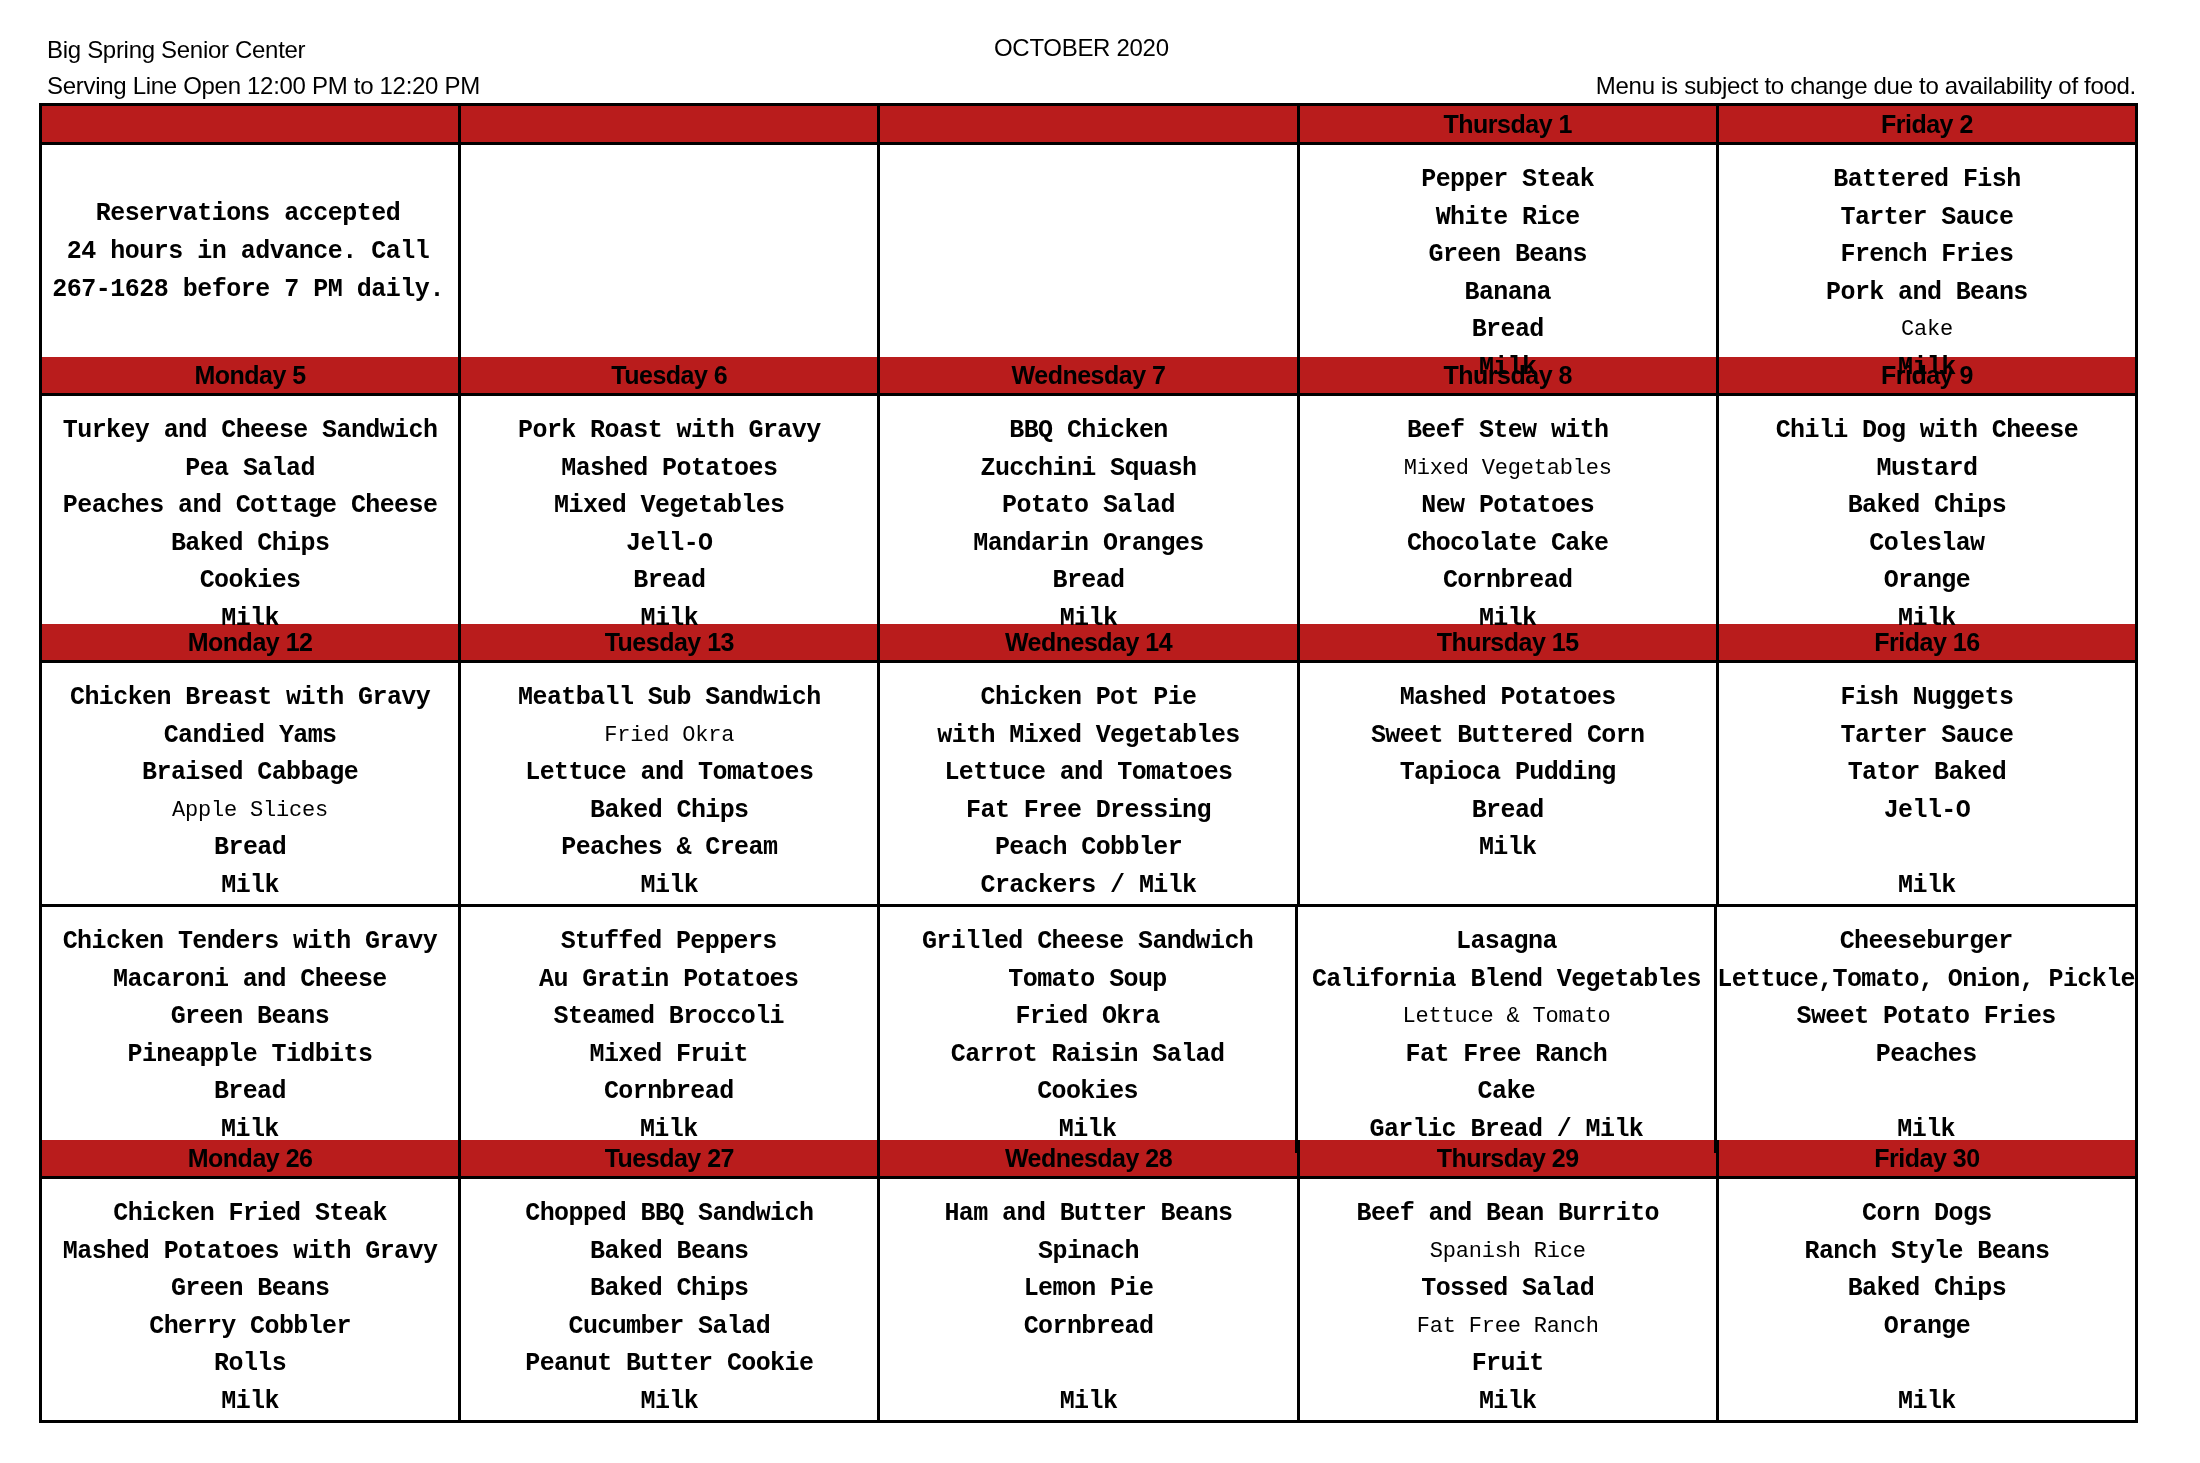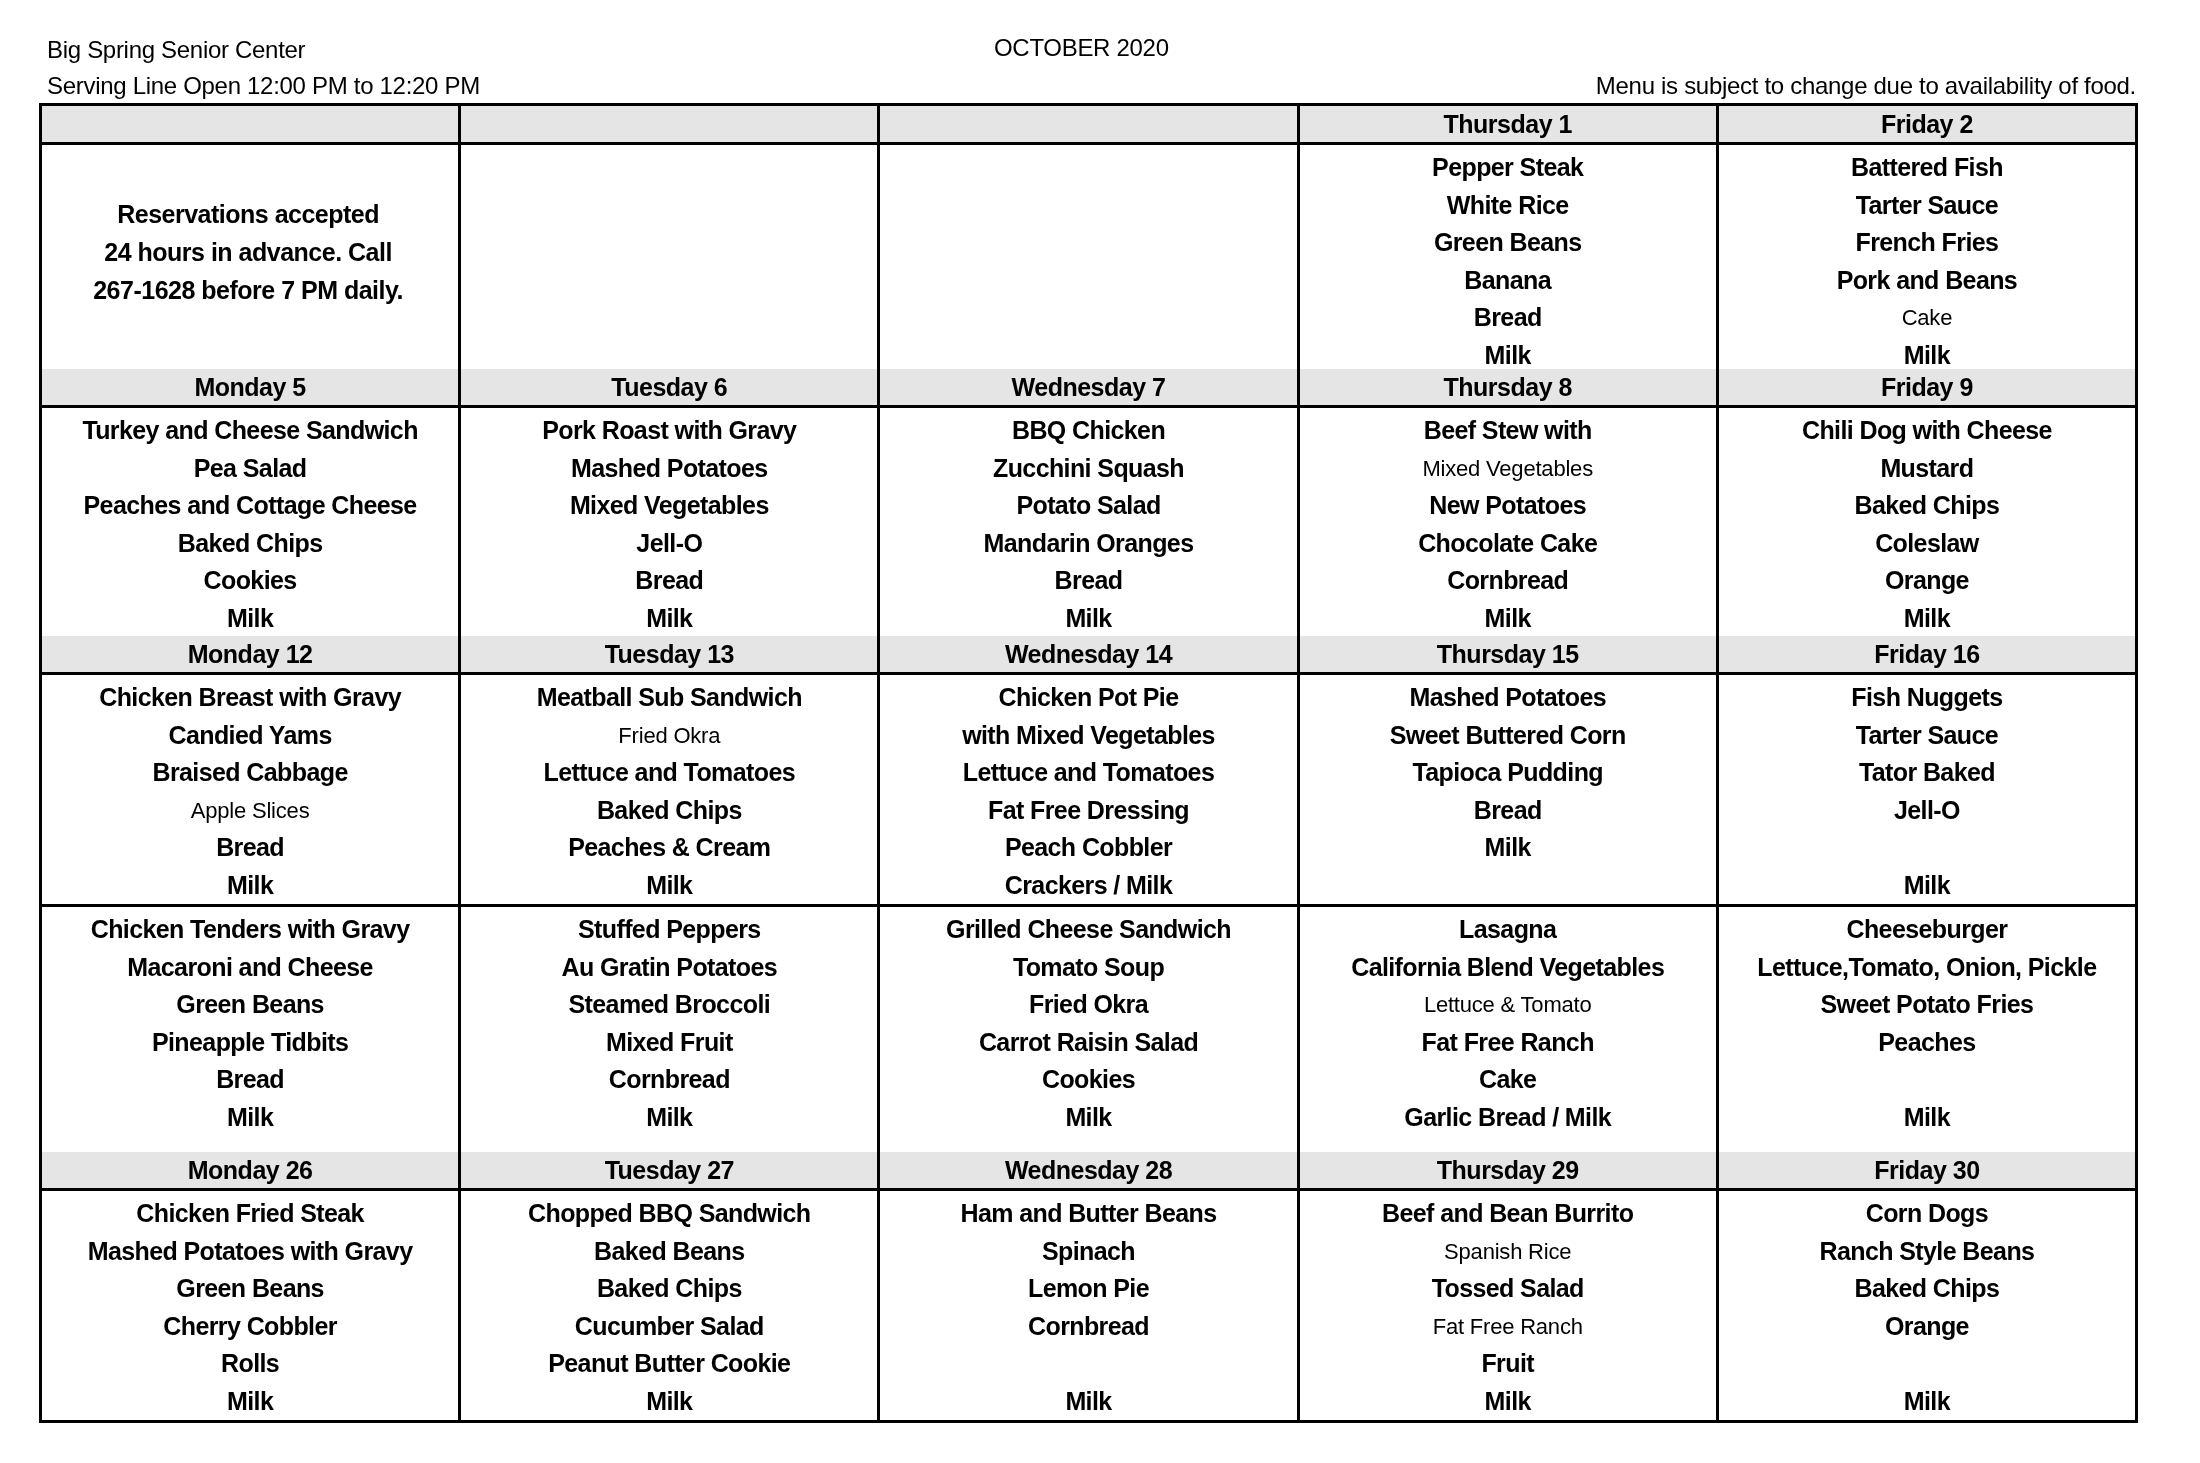--- a/index.html
+++ b/index.html
@@ -6,26 +6,26 @@
   body { width:2200px; height:1463px; position:relative; overflow:hidden; font-family:"Liberation Sans", sans-serif; color:#000; }
   .hdr { position:absolute; font-family:"Liberation Sans", sans-serif; font-weight:normal; font-size:24px; white-space:nowrap; letter-spacing:-0.3px; }
   #title { left:47px; top:36px; }
   #hours { left:47px; top:72px; }
   #month { left:994px; top:34px; }
   #notice { right:64px; top:72px; }
   #cal { position:absolute; left:39px; top:103px; width:2099px; height:1320px; border:3px solid #000; box-sizing:border-box; display:flex; flex-direction:column; }
   .week { display:flex; flex-direction:column; height:264px; }
   .week + .week { border-top:3px solid #000;justify-content:flex-end; }
   .heads, .bodies { display:flex; }
-  .heads { height:36px; background:#e5e5e5; border-bottom:3px solid #000; }
+  .heads { height:36px; background:#b91c1c; border-bottom:3px solid #000; }
   .bodies { flex:1; }
   .cell { flex:1 1 0; text-align:center; position:relative; }
   .cell + .cell { border-left:3px solid #000; }
   .head-cell { font-weight:bold; font-size:25px; line-height:36px; letter-spacing:-0.5px; }
-  .body-cell { padding-top:4px; box-sizing:border-box; }
+  .body-cell { padding-top:16px; box-sizing:border-box;font-family:Liberation Mono, monospace; }
   .item { display:block; height:37.5px; line-height:37.5px; font-size:25px; font-weight:bold; letter-spacing:-0.6px; white-space:nowrap; }
   .item.light { font-weight:normal; font-size:22px; letter-spacing:-0.2px; }
   .note { position:absolute; left:0; right:4px; top:50px; font-weight:bold; font-size:25px; line-height:38px; letter-spacing:-0.5px; }
 </style>
 </head>
 <body>
 
 <div id="title" class="hdr">Big Spring Senior Center</div>
 <div id="hours" class="hdr">Serving Line Open 12:00 PM to 12:20 PM</div>
 <div id="month" class="hdr">OCTOBER 2020</div>

